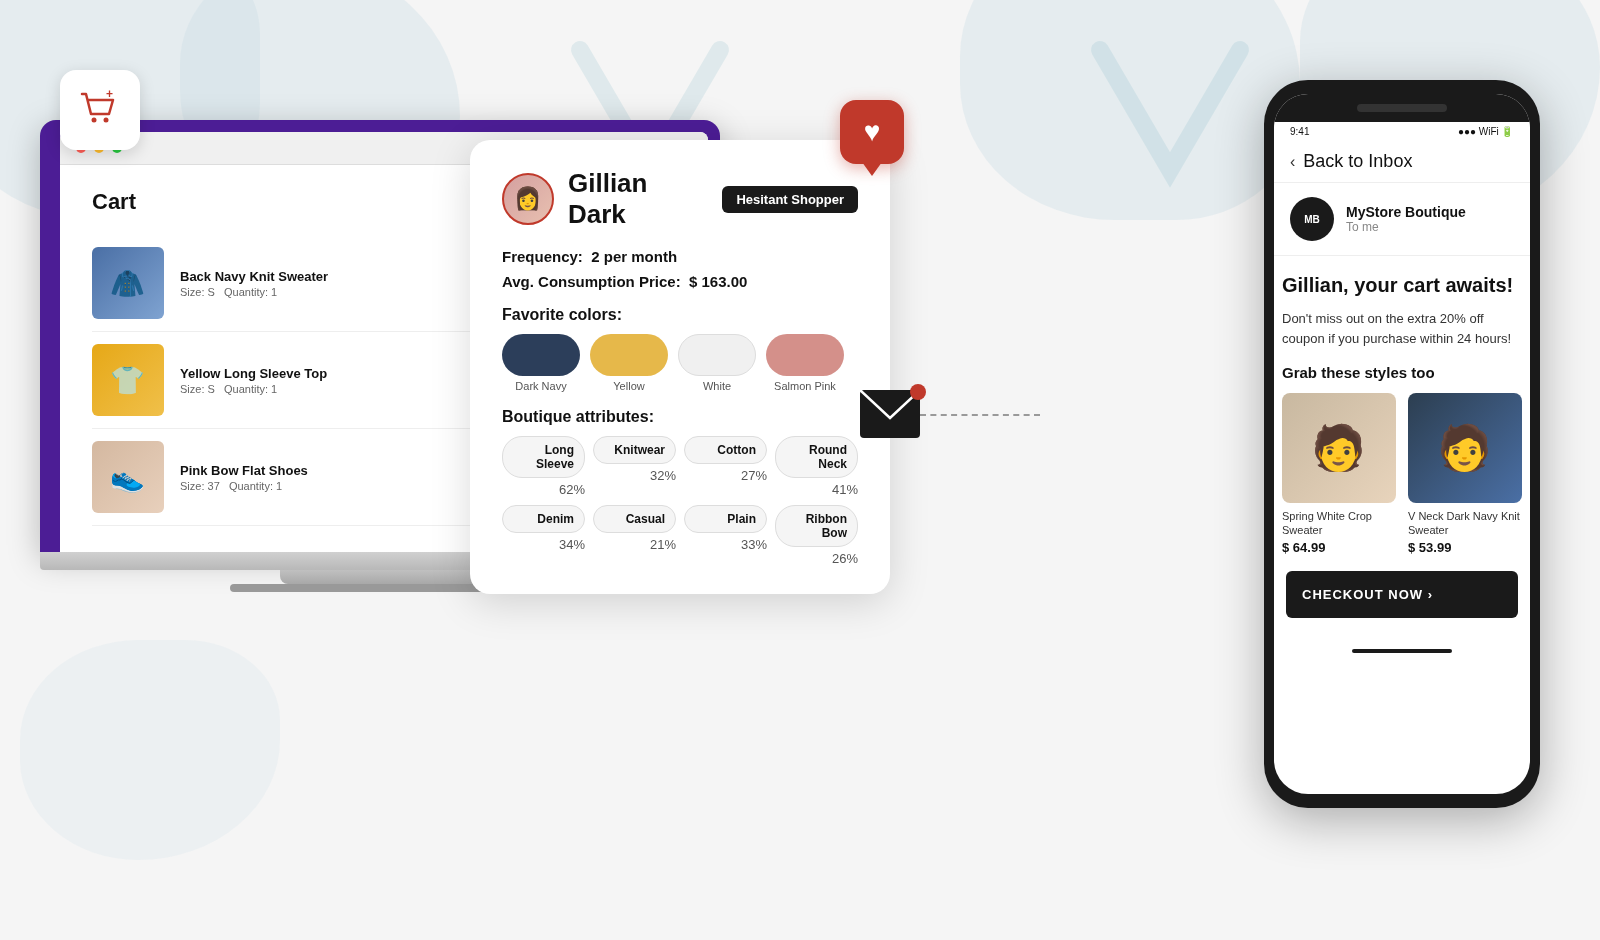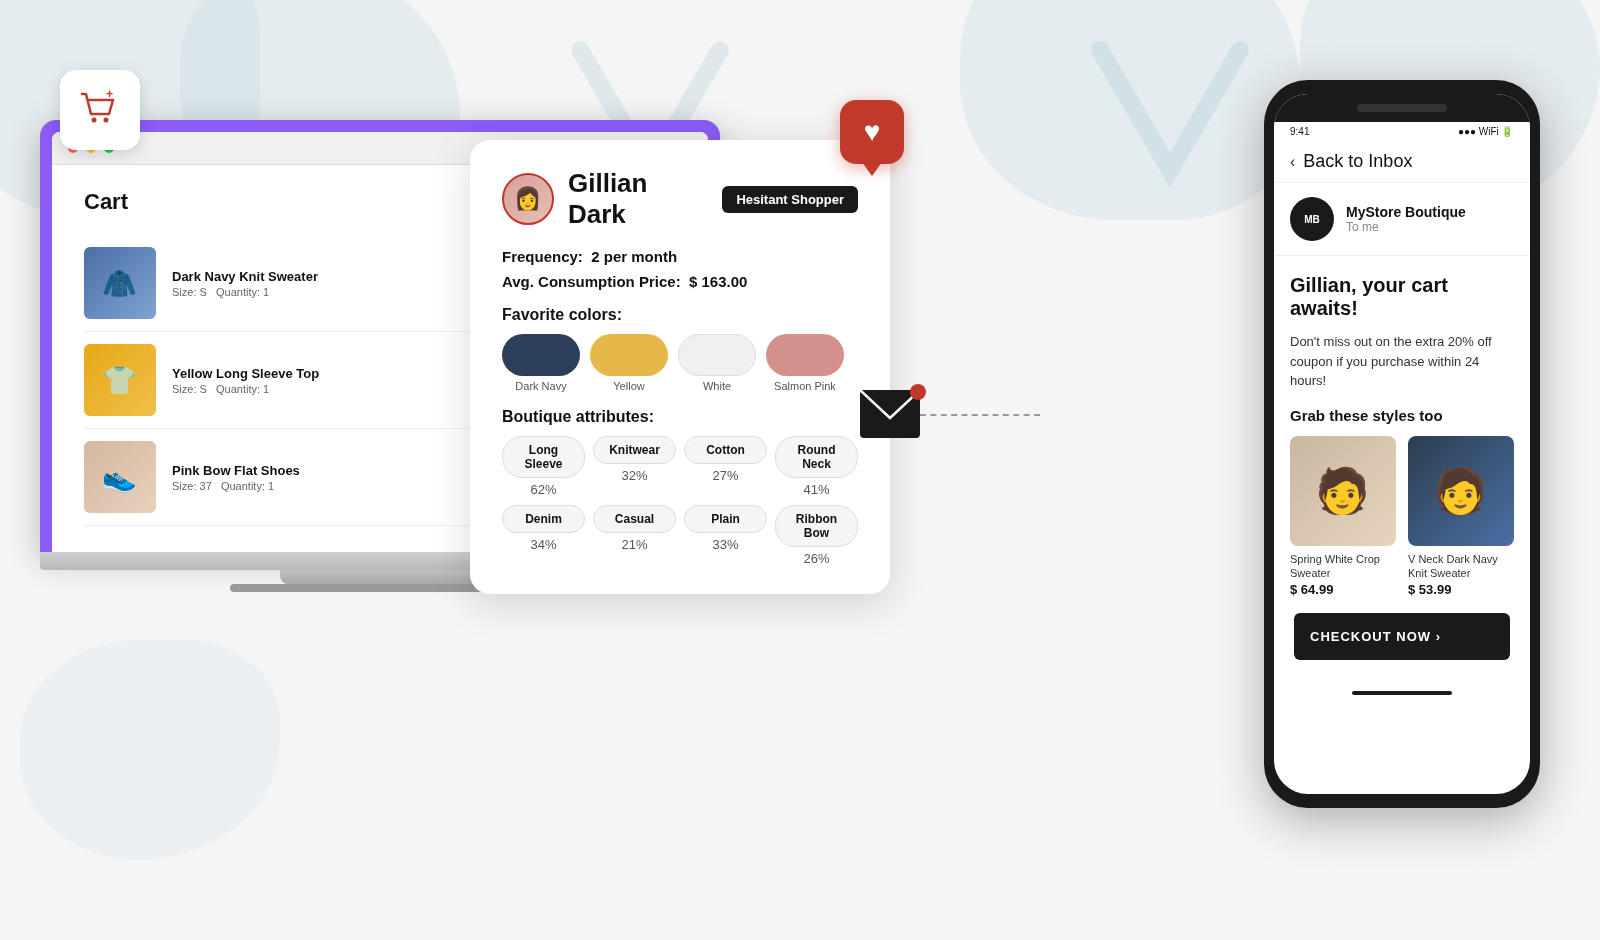--- a/index.html
+++ b/index.html
@@ -25,23 +25,23 @@
     .blob-5 { width: 260px; height: 220px; bottom: 80px; left: 20px; border-radius: 50% 40% 60% 50%; opacity: 0.5; }
 
     
     .laptop-wrapper {
       position: absolute;
       left: 40px;
       top: 120px;
       width: 680px;
     }
     .laptop-screen-outer {
-      background: #8b5cf6;
+      background: #4c1d95;
       border-radius: 16px 16px 0 0;
-      padding: 12px 12px 0 12px;
+      padding: 12px 12px 0 20px;
       box-shadow: 0 8px 32px rgba(0,0,0,0.25);
     }
     .laptop-screen-inner {
       background: #fff;
       border-radius: 8px 8px 0 0;
       min-height: 420px;
       overflow: hidden;
     }
     .laptop-bar {
       background: #f0f0f0;
@@ -206,21 +206,21 @@
       height: 42px;
       border-radius: 24px;
       margin-bottom: 4px;
     }
     .swatch-label { font-size: 11px; color: #555; }
     .attrs-grid {
       display: grid;
       grid-template-columns: repeat(4, 1fr);
       gap: 8px;
     }
-    .attr-col { text-align: center; }
+    .attr-col { text-align: right; }
     .attr-badge {
       background: #f5f5f5;
       border: 1px solid #ddd;
       border-radius: 20px;
       padding: 6px 10px;
       font-size: 12px;
       font-weight: 600;
       color: #111;
       display: inline-block;
       width: 100%;
@@ -366,21 +366,21 @@
       display: flex;
       align-items: center;
       justify-content: center;
       color: #fff;
       font-size: 10px;
       font-weight: 700;
       flex-shrink: 0;
     }
     .sender-name { font-size: 14px; font-weight: 700; color: #111; }
     .sender-to { font-size: 12px; color: #888; }
-    .email-body { padding: 18px 16px; }
+    .email-body { padding: 18px 8px; }
     .email-headline {
       font-size: 20px;
       font-weight: 800;
       color: #111;
       margin-bottom: 12px;
     }
     .email-text {
       font-size: 13px;
       color: #333;
       line-height: 1.5;
@@ -472,21 +472,21 @@
         <div class="laptop-logo">My°</div>
       </div>
       <div class="laptop-content">
         <div class="cart-title">Cart</div>
 
         <div class="cart-item">
           <div class="cart-item-img img-sweater">
             <div class="cart-item-img-placeholder" style="font-size:28px;color:rgba(255,255,255,0.7);">🧥</div>
           </div>
           <div class="cart-item-info">
-            <div class="cart-item-name">Dark Navy Knit Sweater</div>
+            <div class="cart-item-name">Back Navy Knit Sweater</div>
             <div class="cart-item-meta">
               <span>Size: S</span>&nbsp;&nbsp;
               <span>Quantity: 1</span>
             </div>
           </div>
           <div class="cart-item-price">$ 64.99</div>
           <div class="trash-icon">🗑</div>
         </div>
 
         <div class="cart-item">

